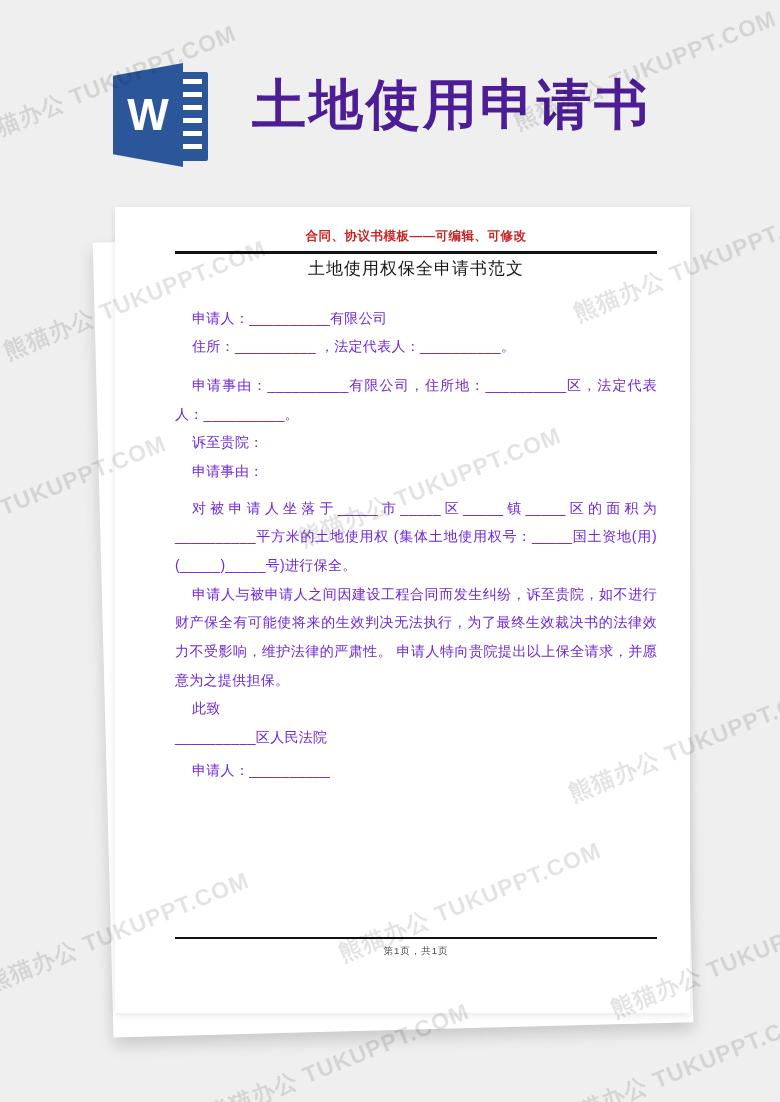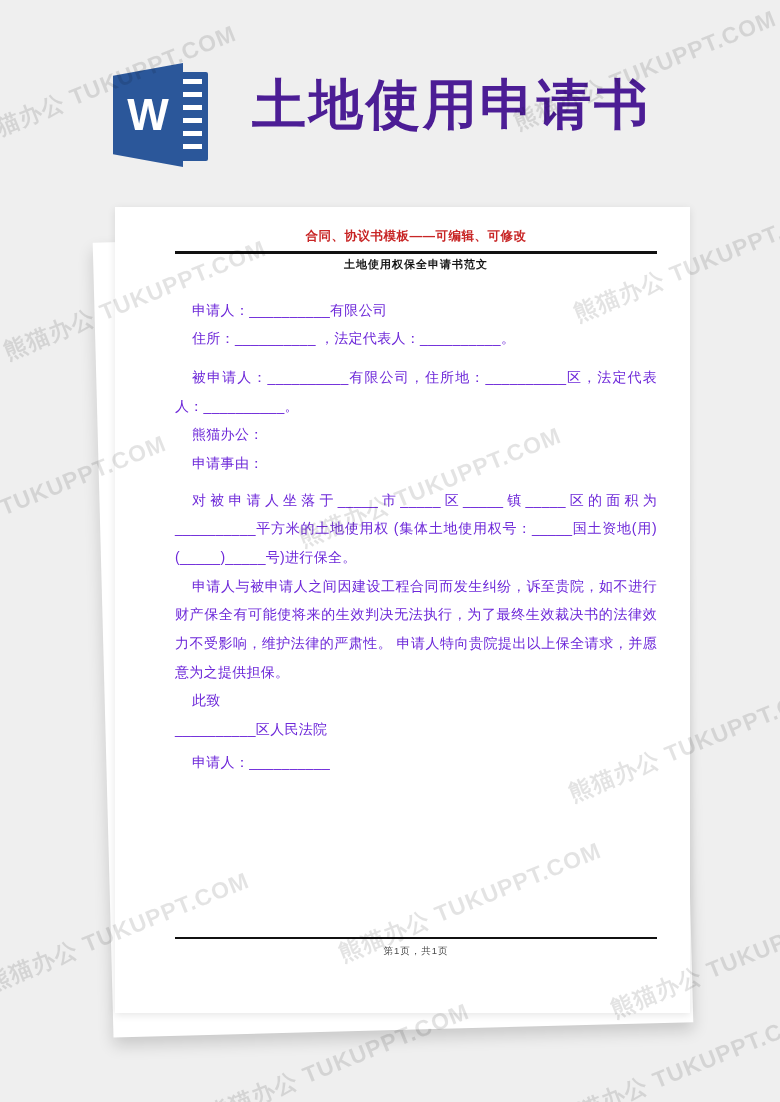--- a/index.html
+++ b/index.html
@@ -31,21 +31,21 @@
     box-shadow:0 8px 16px rgba(0,0,0,0.16);z-index:0;}
   .page{position:absolute;left:115px;top:207px;width:575px;height:806px;
     background:#ffffff;z-index:1;
     box-shadow:0 2px 8px rgba(0,0,0,0.10);
     padding:0 33px 0 60px;box-sizing:border-box;}
 
   
   .subtitle{margin-top:21px;text-align:center;font-size:12.5px;font-weight:bold;
     color:#c82626;letter-spacing:0.5px;}
   .rule{border:none;height:2.5px;background:#111;margin:6px 0 0 0;}
-  .doc-heading{margin:3px 0 15px 0;text-align:center;font-size:11px;font-weight:bold;
+  .doc-heading{margin:3px 0 15px 0;text-align:center;font-size:17px;font-weight:normal;
     color:#161616;letter-spacing:1px;}
   .bodytext p{margin:0;font-size:14px;line-height:2.05;color:#6d28d9;
     letter-spacing:0.3px;}
   .bodytext{margin-top:24px;}
   .bodytext p.ind{text-indent:17px;}
   .bodytext p.just{text-align:justify;}
   .gap10{margin-top:10px !important;}
   .gap8{margin-top:8px !important;}
   .gap4{margin-top:4px !important;}
 
@@ -79,22 +79,22 @@
 <div class="back-page"></div>
 
 <div class="page">
   <div class="subtitle">合同、协议书模板——可编辑、可修改</div>
   <hr class="rule">
   <h2 class="doc-heading">土地使用权保全申请书范文</h2>
 
   <div class="bodytext">
     <p class="ind">申请人：__________有限公司</p>
     <p class="ind">住所：__________ ，法定代表人：__________。</p>
-    <p class="ind just gap10">被申请人：__________有限公司，住所地：__________区，法定代表人：__________。</p>
-    <p class="ind">熊猫办公：</p>
+    <p class="ind just gap10">申请事由：__________有限公司，住所地：__________区，法定代表人：__________。</p>
+    <p class="ind">诉至贵院：</p>
     <p class="ind">申请事由：</p>
     <p class="ind just gap8">对被申请人坐落于_____市_____区_____镇_____区的面积为__________平方米的土地使用权 (集体土地使用权号：_____国土资地(用)(_____)_____号)进行保全。</p>
     <p class="ind just">申请人与被申请人之间因建设工程合同而发生纠纷，诉至贵院，如不进行财产保全有可能使将来的生效判决无法执行，为了最终生效裁决书的法律效力不受影响，维护法律的严肃性。 申请人特向贵院提出以上保全请求，并愿意为之提供担保。</p>
     <p class="ind">此致</p>
     <p>__________区人民法院</p>
     <p class="ind gap4">申请人：__________</p>
   </div>
 
   <div class="page-footer">
     <hr class="rule">

